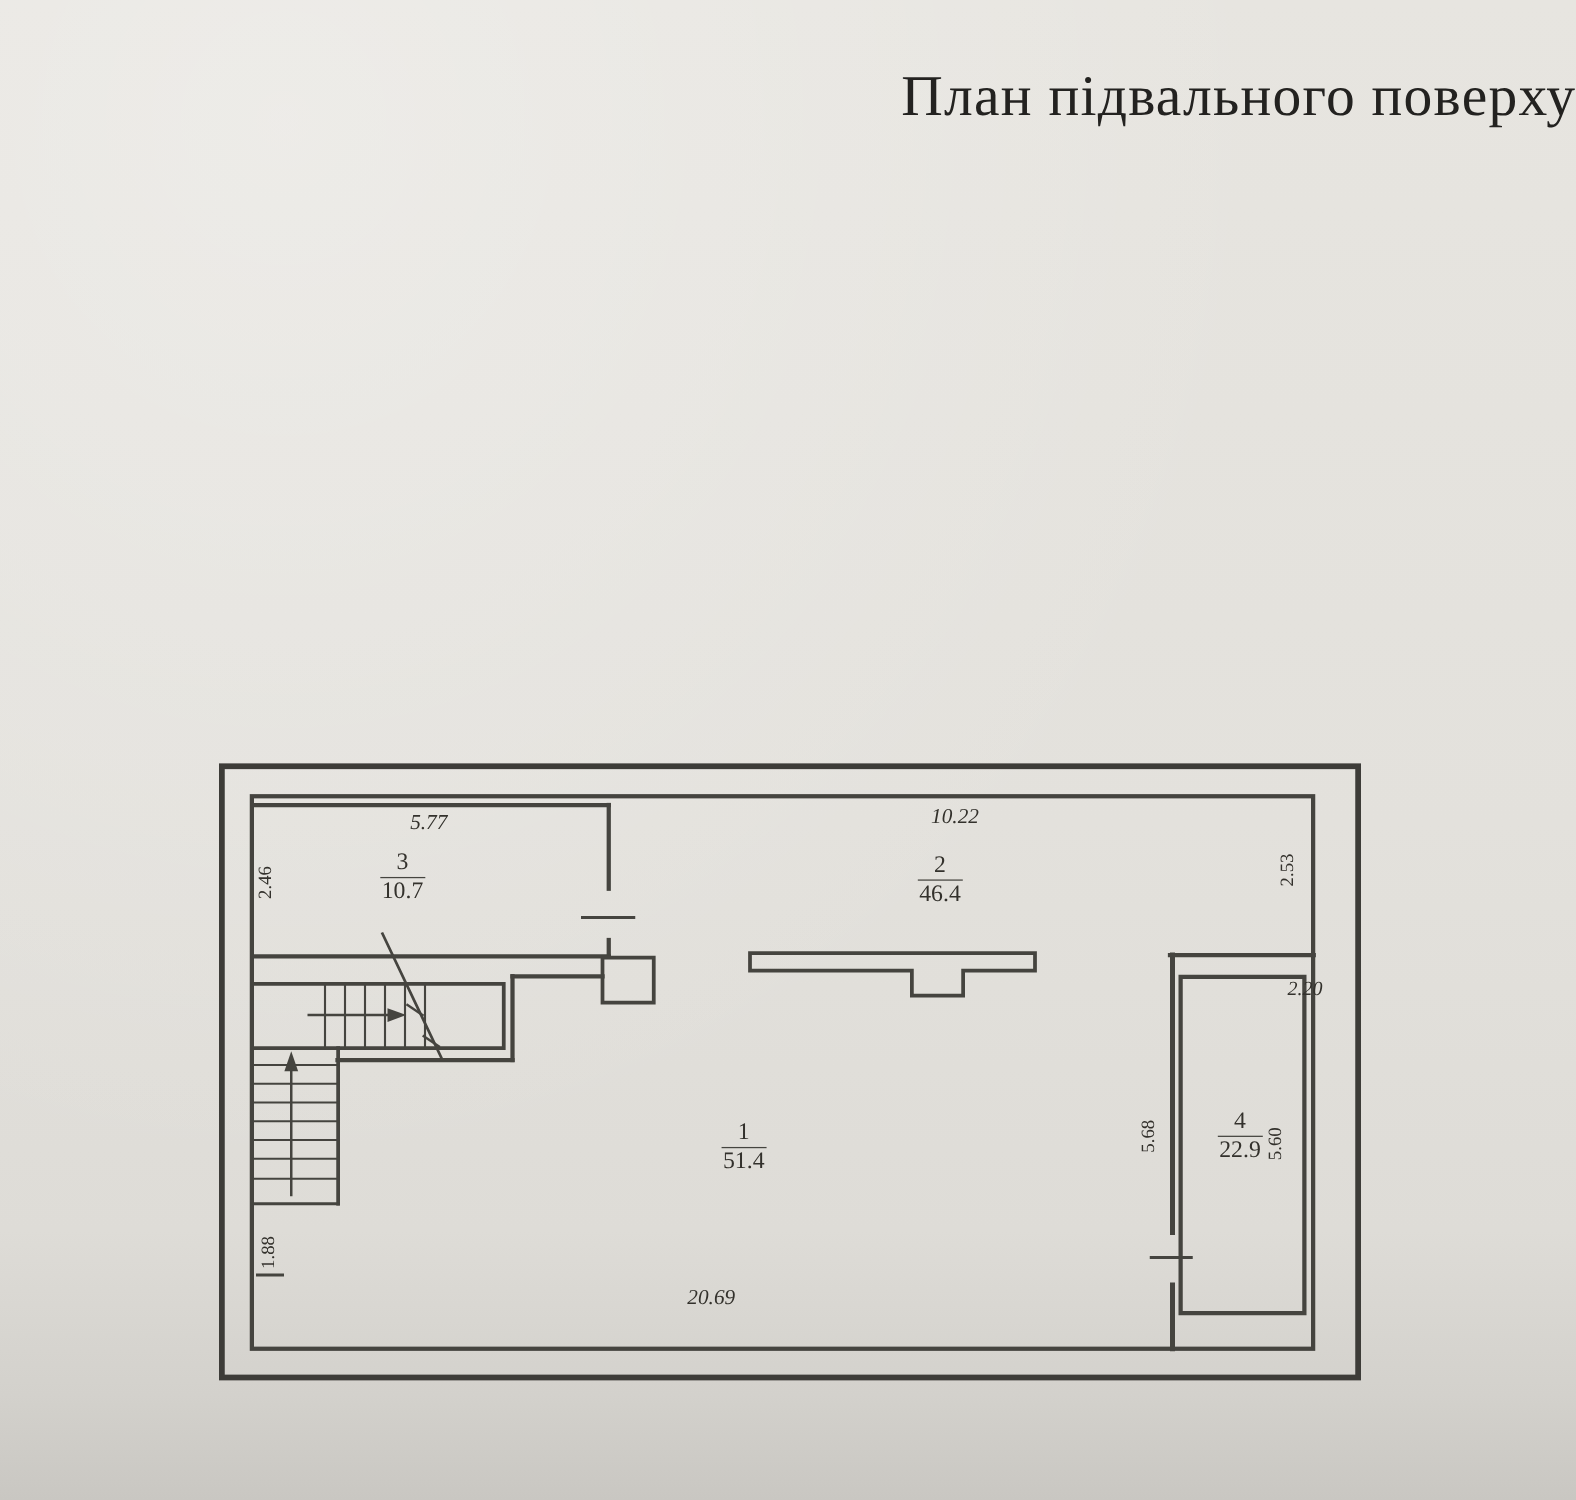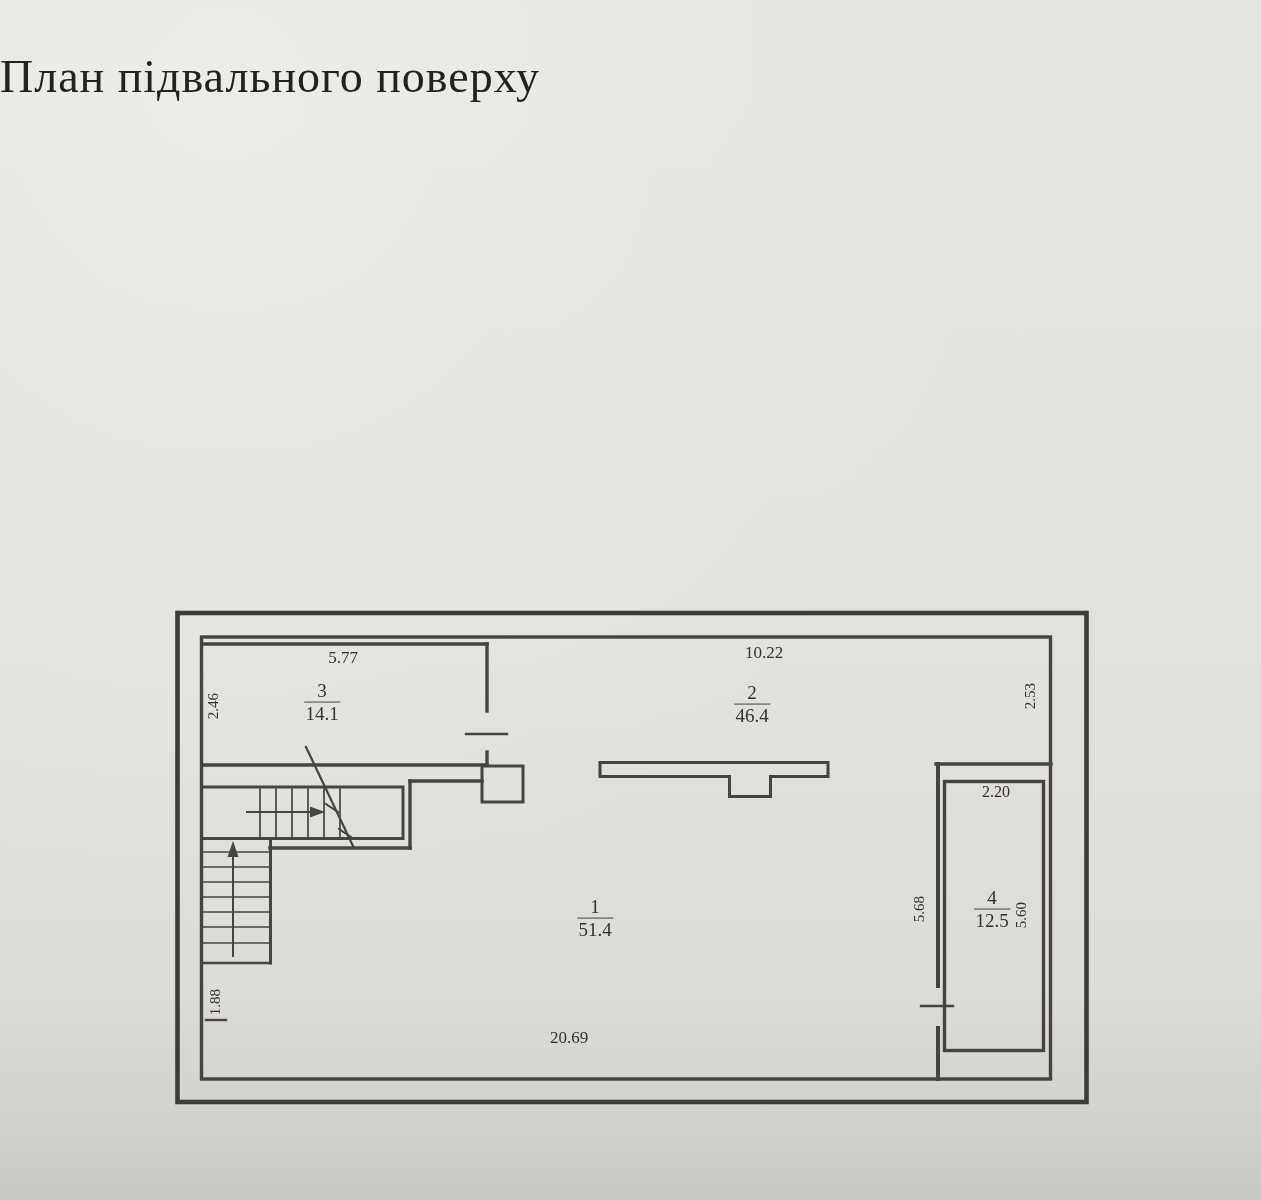--- a/index.html
+++ b/index.html
@@ -14,48 +14,48 @@
     background:var(--paper);
   }
   .page{
     position:relative;width:1261px;height:1200px;
     background:
       radial-gradient(ellipse at 18% 8%, rgba(255,255,255,0.28), rgba(255,255,255,0) 55%),
       linear-gradient(180deg,#e7e5e0 0%, #e3e1dc 55%, #dedcd7 82%, #d3d1cc 93%, #c9c7c2 100%);
   }
   .title{
     position:absolute;left:0;top:50px;width:100%;
-    text-align:left;
+    text-align:right;
     font-size:46px;letter-spacing:1px;
     color:#232220;
   }
   svg{position:absolute;left:0;top:0;}
   svg line,svg path,svg rect{stroke:var(--line);fill:none;stroke-linecap:square;}
   .w5{stroke-width:4.6;stroke:#3d3c38;}
   .w4{stroke-width:4;}
   .w35{stroke-width:3.4;}
   .w3{stroke-width:3;}
   .w25{stroke-width:2.4;}
   .w22{stroke-width:2.2;}
   .w2{stroke-width:2;}
   .w18{stroke-width:1.7;}
   svg .fill{fill:var(--line);stroke:none;}
   .hlabel,.vlabel,.room-label{
     position:absolute;color:var(--text);line-height:1.05;white-space:nowrap;
   }
-  .hlabel{transform:translate(-50%,-50%);font-size:17px;}
+  .hlabel{transform:translate(-50%,-50%);font-size:17px;font-style:italic;}
   .vlabel{transform:translate(-50%,-50%) rotate(-90deg);font-size:15.5px;}
   .room-label{
     transform:translate(-50%,-50%);
     display:flex;flex-direction:column;align-items:center;
     font-size:19px;text-align:center;
   }
   .room-number{padding:0 13px 1px 13px;border-bottom:1.7px solid var(--line);}
   .room-area{padding-top:1px;}
-  .fs16{font-size:16px;}
+  .fs16{font-size:16px;margin-left:48px;}
   .fs15{font-size:15px;}
 </style>
 </head>
 <body>
 
 <div class="page">
 
   <div class="title">План підвального поверху</div>
 
   <svg width="1261" height="1200" viewBox="0 0 1261 1200">
@@ -138,28 +138,28 @@
   <div class="hlabel" style="left:764px;top:653px;">10.22</div>
   <div class="vlabel fs15" style="left:1031px;top:696px;">2.53</div>
   <div class="hlabel fs16" style="left:996px;top:792px;">2.20</div>
   <div class="vlabel fs15" style="left:920px;top:909px;">5.68</div>
   <div class="vlabel fs15" style="left:1022px;top:915px;">5.60</div>
   <div class="hlabel" style="left:569px;top:1038px;">20.69</div>
   <div class="vlabel fs15" style="left:216px;top:1002px;">1.88</div>
 
   <div class="room-label" style="left:322px;top:702px;">
     <div class="room-number">3</div>
-    <div class="room-area">14.1</div>
+    <div class="room-area">10.7</div>
   </div>
   <div class="room-label" style="left:752px;top:704px;">
     <div class="room-number">2</div>
     <div class="room-area">46.4</div>
   </div>
   <div class="room-label" style="left:595px;top:918px;">
     <div class="room-number">1</div>
     <div class="room-area">51.4</div>
   </div>
   <div class="room-label" style="left:992px;top:909px;">
     <div class="room-number">4</div>
-    <div class="room-area">12.5</div>
+    <div class="room-area">22.9</div>
   </div>
 
 </div>
 
 </body></html>

